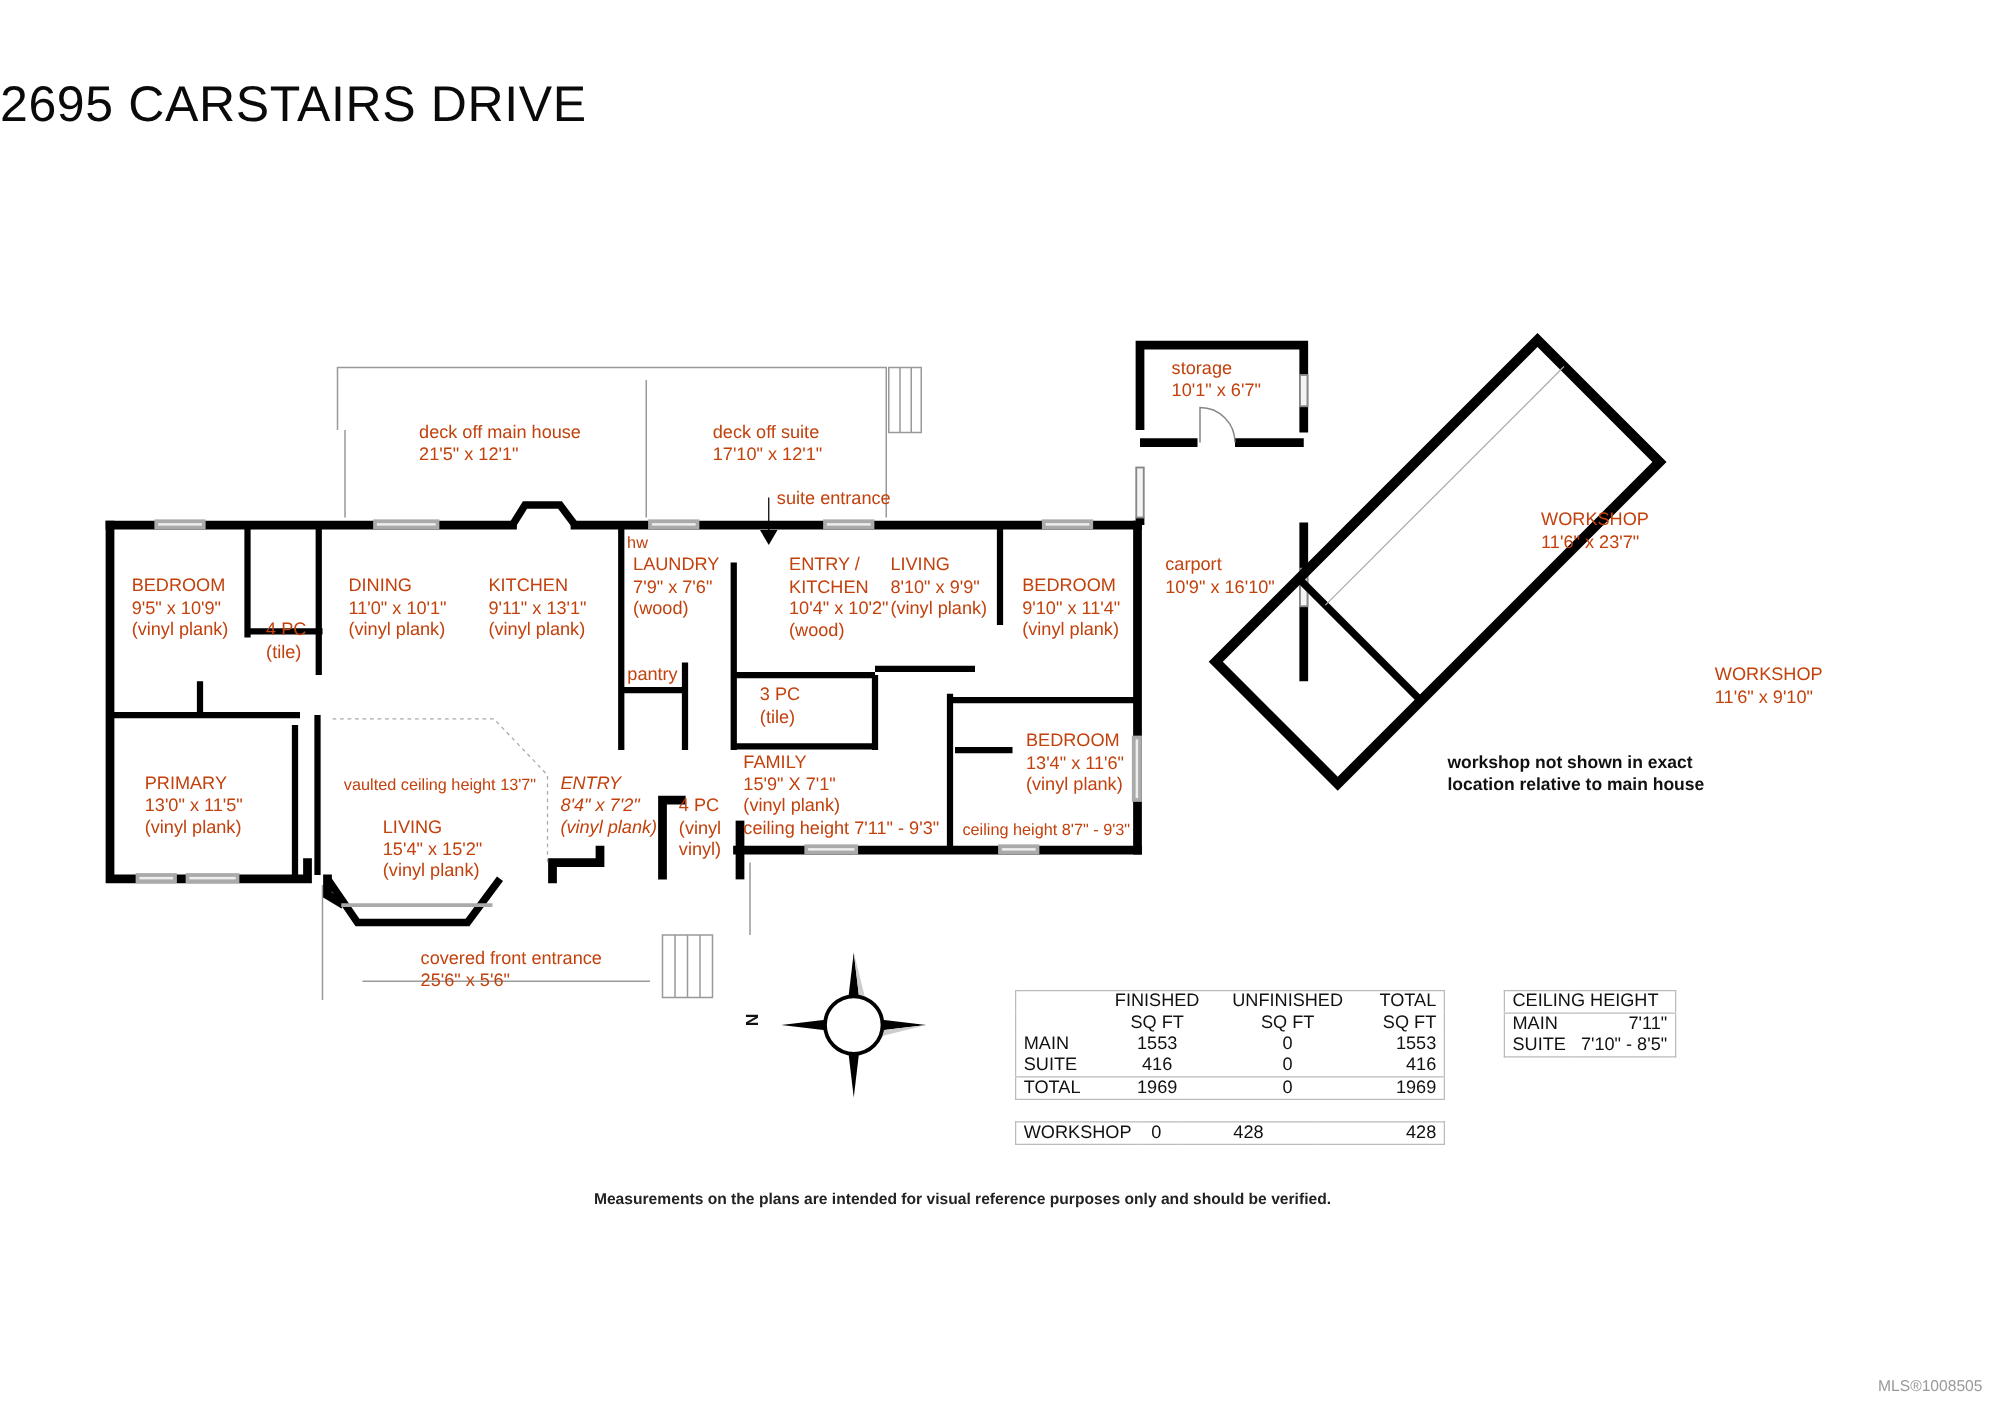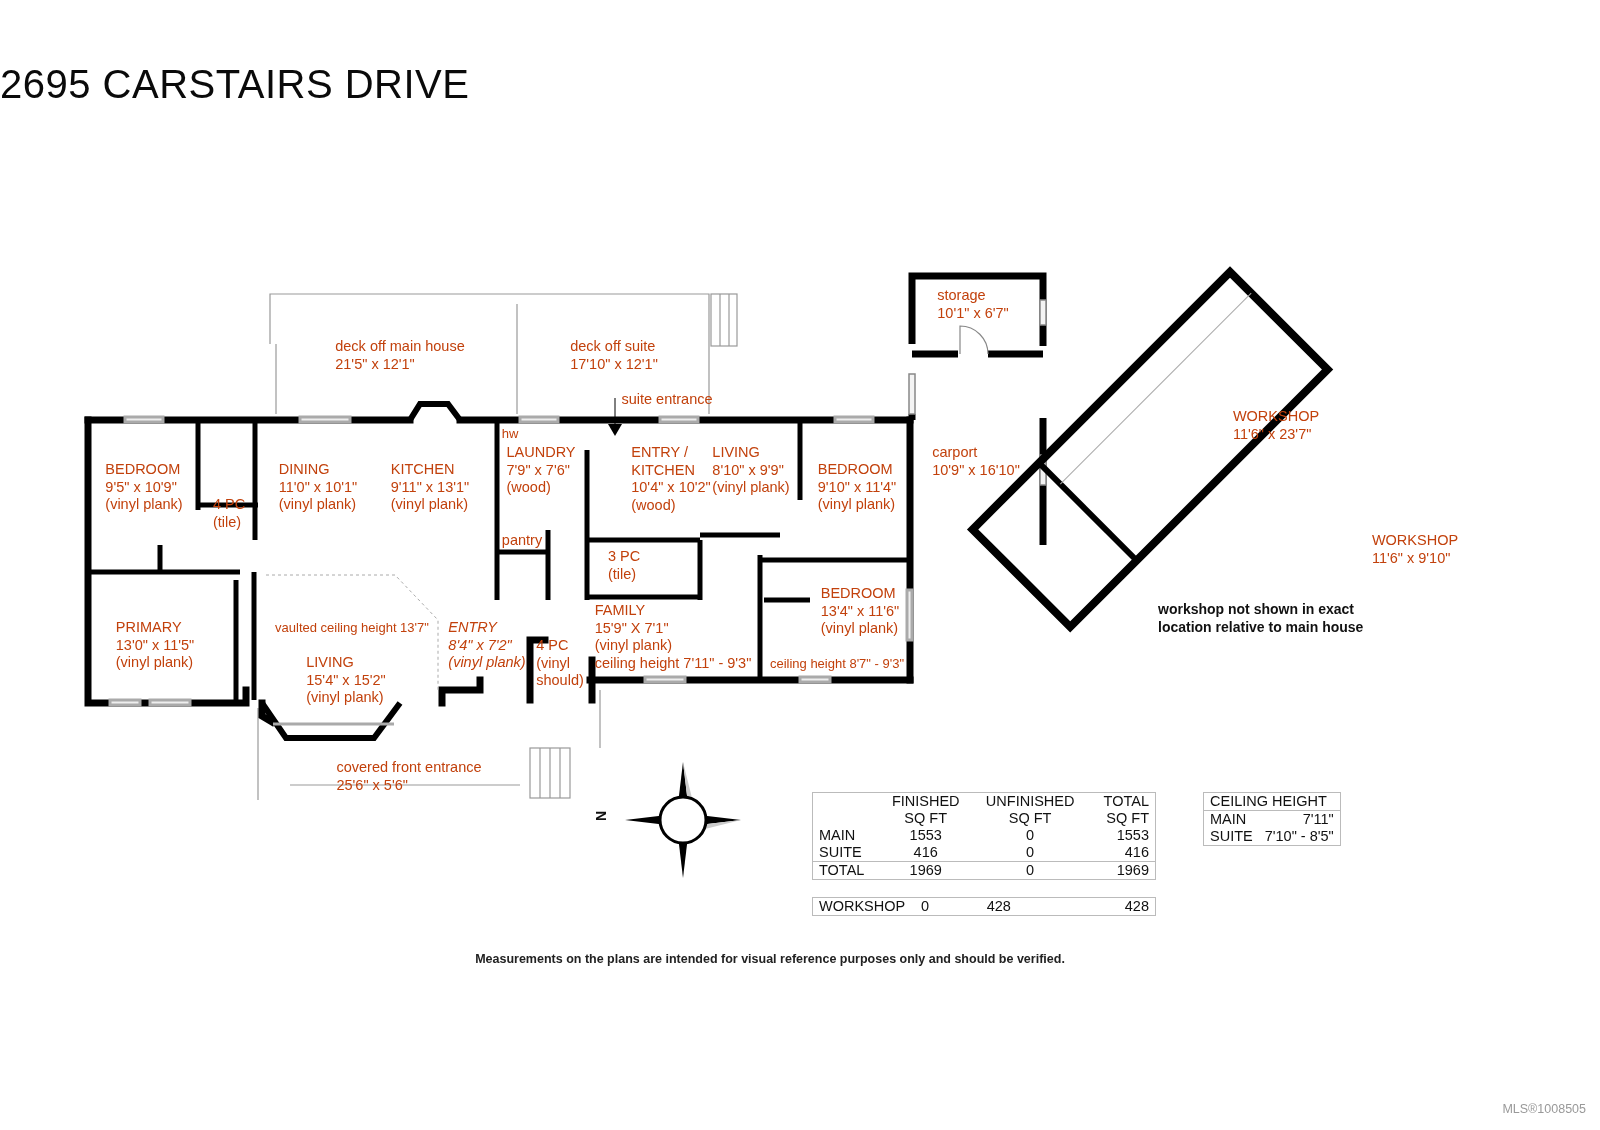--- a/index.html
+++ b/index.html
@@ -193,21 +193,21 @@
     <div>(vinyl plank)</div>
   </div>
 <div class="lbl" style="left:487px; top:619px;font-style:italic;">
     <div>ENTRY</div>
     <div>8'4" x 7'2"</div>
     <div>(vinyl plank)</div>
   </div>
 <div class="lbl" style="left:560px; top:637px;">
     <div>4 PC</div>
     <div>(vinyl</div>
-    <div>should)</div>
+    <div>vinyl)</div>
   </div>
 <div class="lbl" style="left:673px; top:602px;">
     <div>FAMILY</div>
     <div>15'9" X 7'1"</div>
     <div>(vinyl plank)</div>
     <div class="small">ceiling height 7'11" - 9'3"</div>
   </div>
 <div class="lbl" style="left:860px; top:585px;">
     <div>BEDROOM</div>
     <div>13'4" x 11'6"</div>

